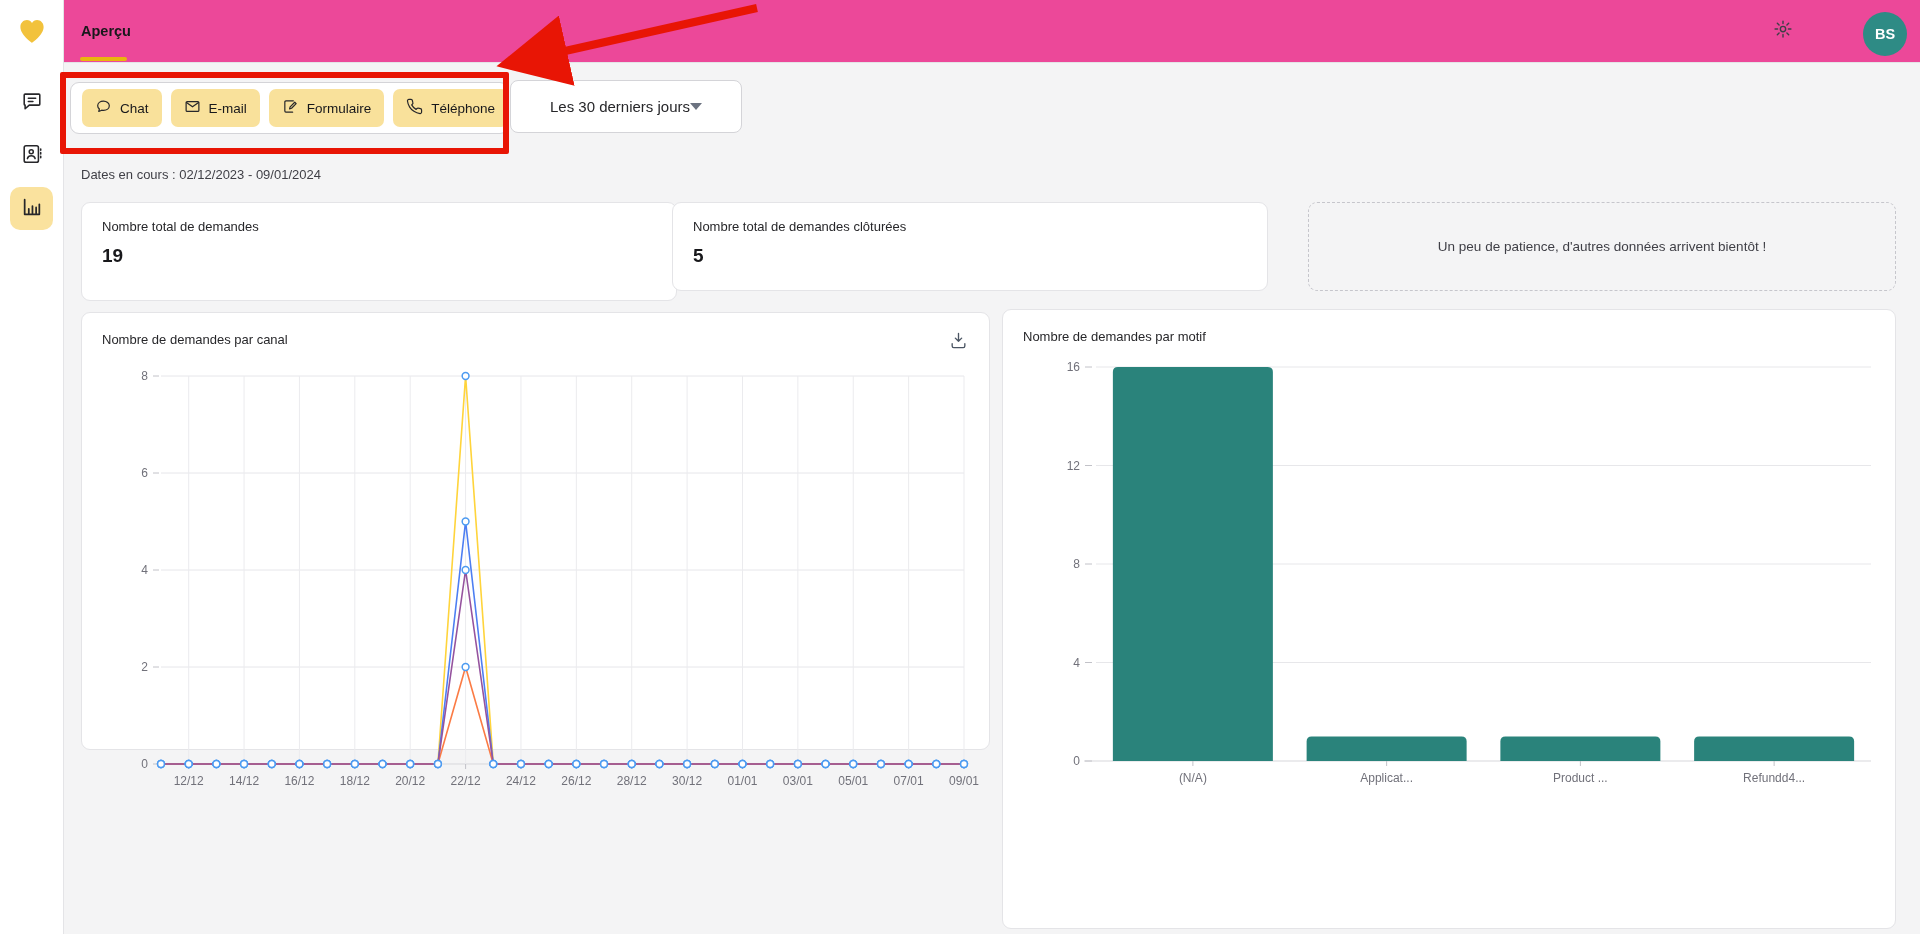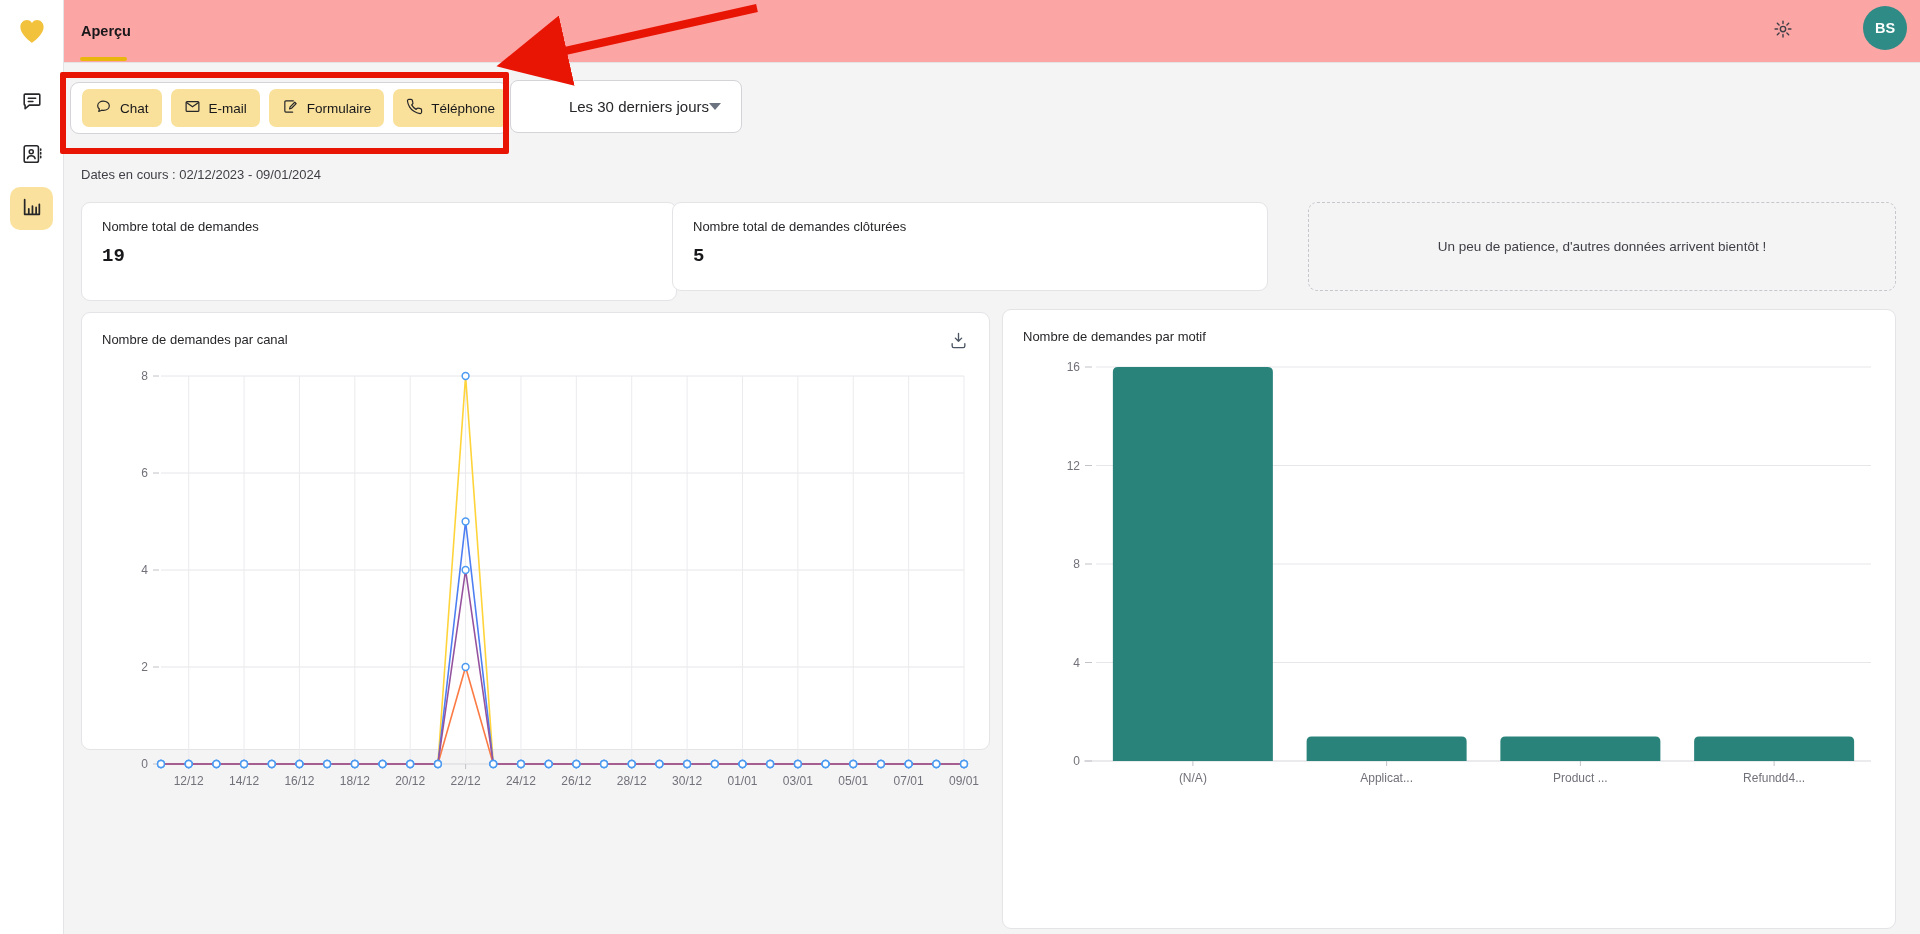--- a/index.html
+++ b/index.html
@@ -5,41 +5,41 @@
   html,body{margin:0;padding:0;background:#e9e9eb;font-family:"Liberation Sans",sans-serif;}
   .stage{position:relative;width:1920px;height:934px;background:#f4f4f5;overflow:hidden;}
 
   
   .sidebar{position:absolute;left:0;top:0;width:63px;height:934px;background:#fff;border-right:1px solid #e4e4e7;z-index:5;}
   .logo{position:absolute;left:12px;top:10px;width:40px;height:40px;display:flex;align-items:center;justify-content:center;}
   .nav-item{position:absolute;left:10px;width:43px;height:43px;display:flex;align-items:center;justify-content:center;border-radius:10px;cursor:pointer;color:#27272a;}
   .nav-item.active{background:#FAE29E;}
 
   
-  .header{position:absolute;left:63px;top:0;width:1857px;height:62px;background:#fca5a5;border-bottom:1px solid #e4e4e7;z-index:4;}
+  .header{position:absolute;left:63px;top:0;width:1857px;height:62px;background:#ec4899;border-bottom:1px solid #e4e4e7;z-index:4;}
   .page-title{position:absolute;left:18px;top:0;height:62px;display:flex;align-items:center;font-size:14.5px;font-weight:bold;color:#18181b;}
   .tab-underline{position:absolute;left:17px;top:57px;width:47px;height:4px;background:#E9B60D;border-radius:2px;}
   .gear-btn{position:absolute;right:120px;top:14px;width:34px;height:34px;display:flex;align-items:center;justify-content:center;color:#3f3f46;cursor:pointer;}
-  .avatar{position:absolute;right:13px;top:6px;width:44px;height:44px;border-radius:50%;background:#2E8B85;color:#fff;font-weight:bold;font-size:14.5px;display:flex;align-items:center;justify-content:center;cursor:pointer;}
+  .avatar{position:absolute;right:13px;top:12px;width:44px;height:44px;border-radius:50%;background:#2E8B85;color:#fff;font-weight:bold;font-size:14.5px;display:flex;align-items:center;justify-content:center;cursor:pointer;}
 
   
   .filter-wrap{position:absolute;left:70px;top:82px;width:415px;height:50px;background:#fff;border:1px solid #d4d4d8;border-radius:9px;display:flex;align-items:center;padding:0 11px;gap:9px;z-index:6;}
   .chip{display:inline-flex;align-items:center;gap:8px;background:#F9E19B;border-radius:7px;padding:9px 13px;font-size:13.5px;color:#18181b;cursor:pointer;white-space:nowrap;}
   .chip svg{flex:0 0 auto;}
   .red-box{position:absolute;left:60px;top:72px;width:437px;height:70px;border:6px solid #E81505;border-radius:2px;z-index:7;pointer-events:none;}
   .annot-svg{position:absolute;left:0;top:0;width:1920px;height:934px;z-index:8;pointer-events:none;}
-  .period{position:absolute;left:510px;top:80px;width:232px;height:53px;background:#fff;border:1px solid #d4d4d8;border-radius:8px;display:flex;align-items:center;justify-content:flex-end;padding:0 20px;font-size:15px;color:#27272a;cursor:pointer;z-index:6;box-sizing:border-box;}
+  .period{position:absolute;left:510px;top:80px;width:232px;height:53px;background:#fff;border:1px solid #d4d4d8;border-radius:8px;display:flex;align-items:center;justify-content:center;padding:0 20px;font-size:15px;color:#27272a;cursor:pointer;z-index:6;box-sizing:border-box;}
   .caret{width:0;height:0;border-left:6px solid transparent;border-right:6px solid transparent;border-top:7px solid #6b7280;}
 
   .date-range{position:absolute;left:81px;top:167px;font-size:13px;color:#3f3f46;}
 
   
   .card{position:absolute;background:#fff;border:1px solid #e4e4e7;border-radius:9px;box-sizing:border-box;}
   .stat-label{position:absolute;left:20px;top:16px;font-size:13px;color:#27272a;}
-  .stat-value{position:absolute;left:20px;top:42px;font-size:19px;font-weight:bold;color:#18181b;font-family:Liberation Mono, monospace;}
+  .stat-value{position:absolute;left:20px;top:42px;font-size:19px;font-weight:bold;color:#18181b;}
   .placeholder-card{position:absolute;border:1px dashed #c6c6cc;border-radius:9px;display:flex;align-items:center;justify-content:center;font-size:13.5px;color:#3f3f46;box-sizing:border-box;background:transparent;}
 
   
   .chart-title{position:absolute;left:20px;top:19px;font-size:13px;color:#27272a;z-index:2;}
   .dl-btn{position:absolute;right:18px;top:16px;width:26px;height:26px;display:flex;align-items:center;justify-content:center;color:#4b5563;cursor:pointer;z-index:2;}
   .chart-svg{position:absolute;left:0;top:0;}
   svg text.tick{font-family:"Liberation Sans",sans-serif;font-size:12px;fill:#71717a;}
 </style>
 </head>
 <body>

